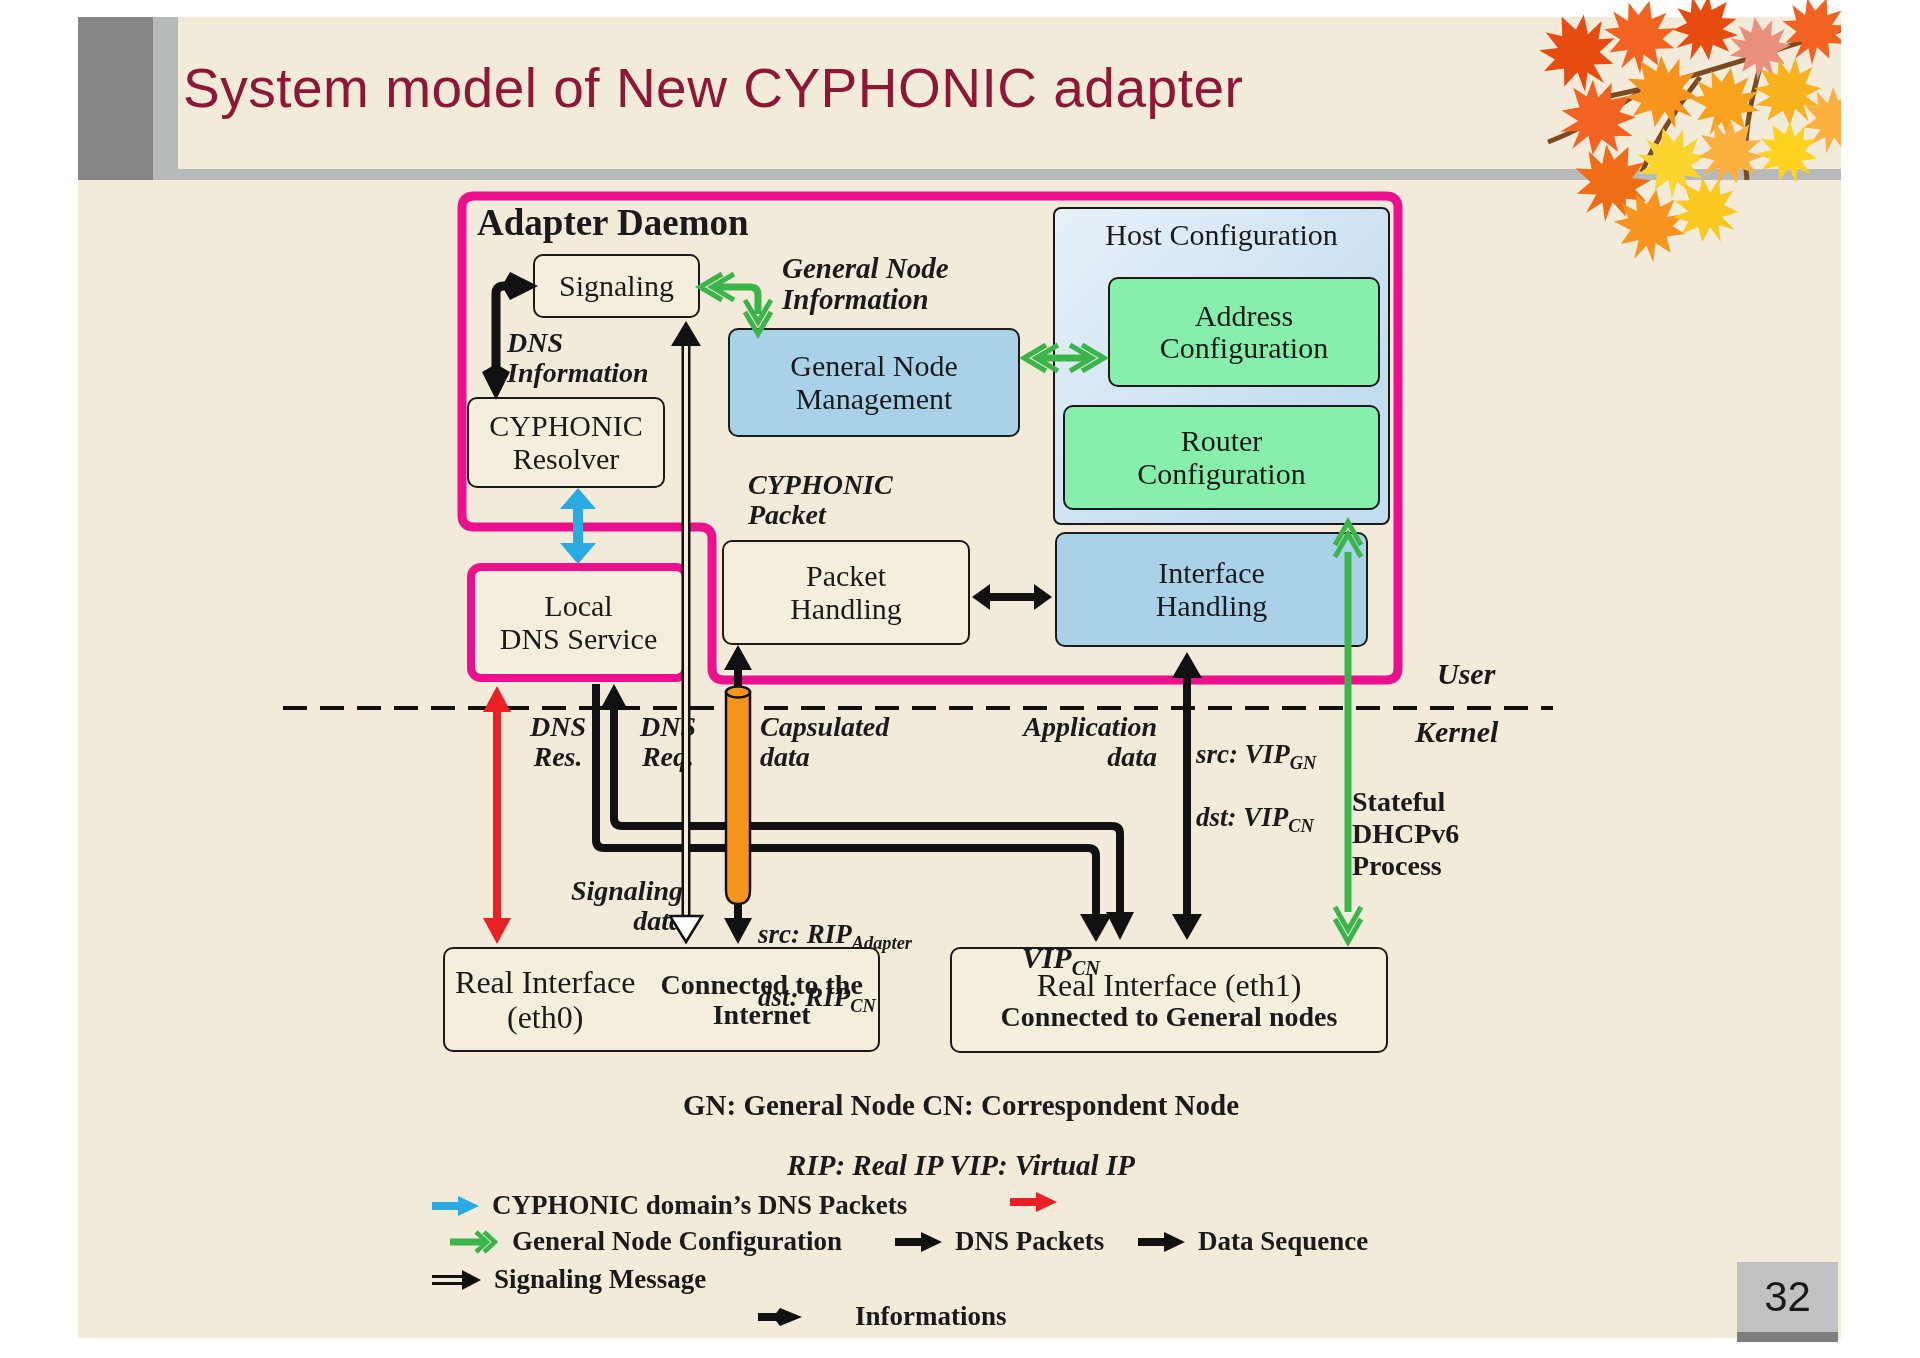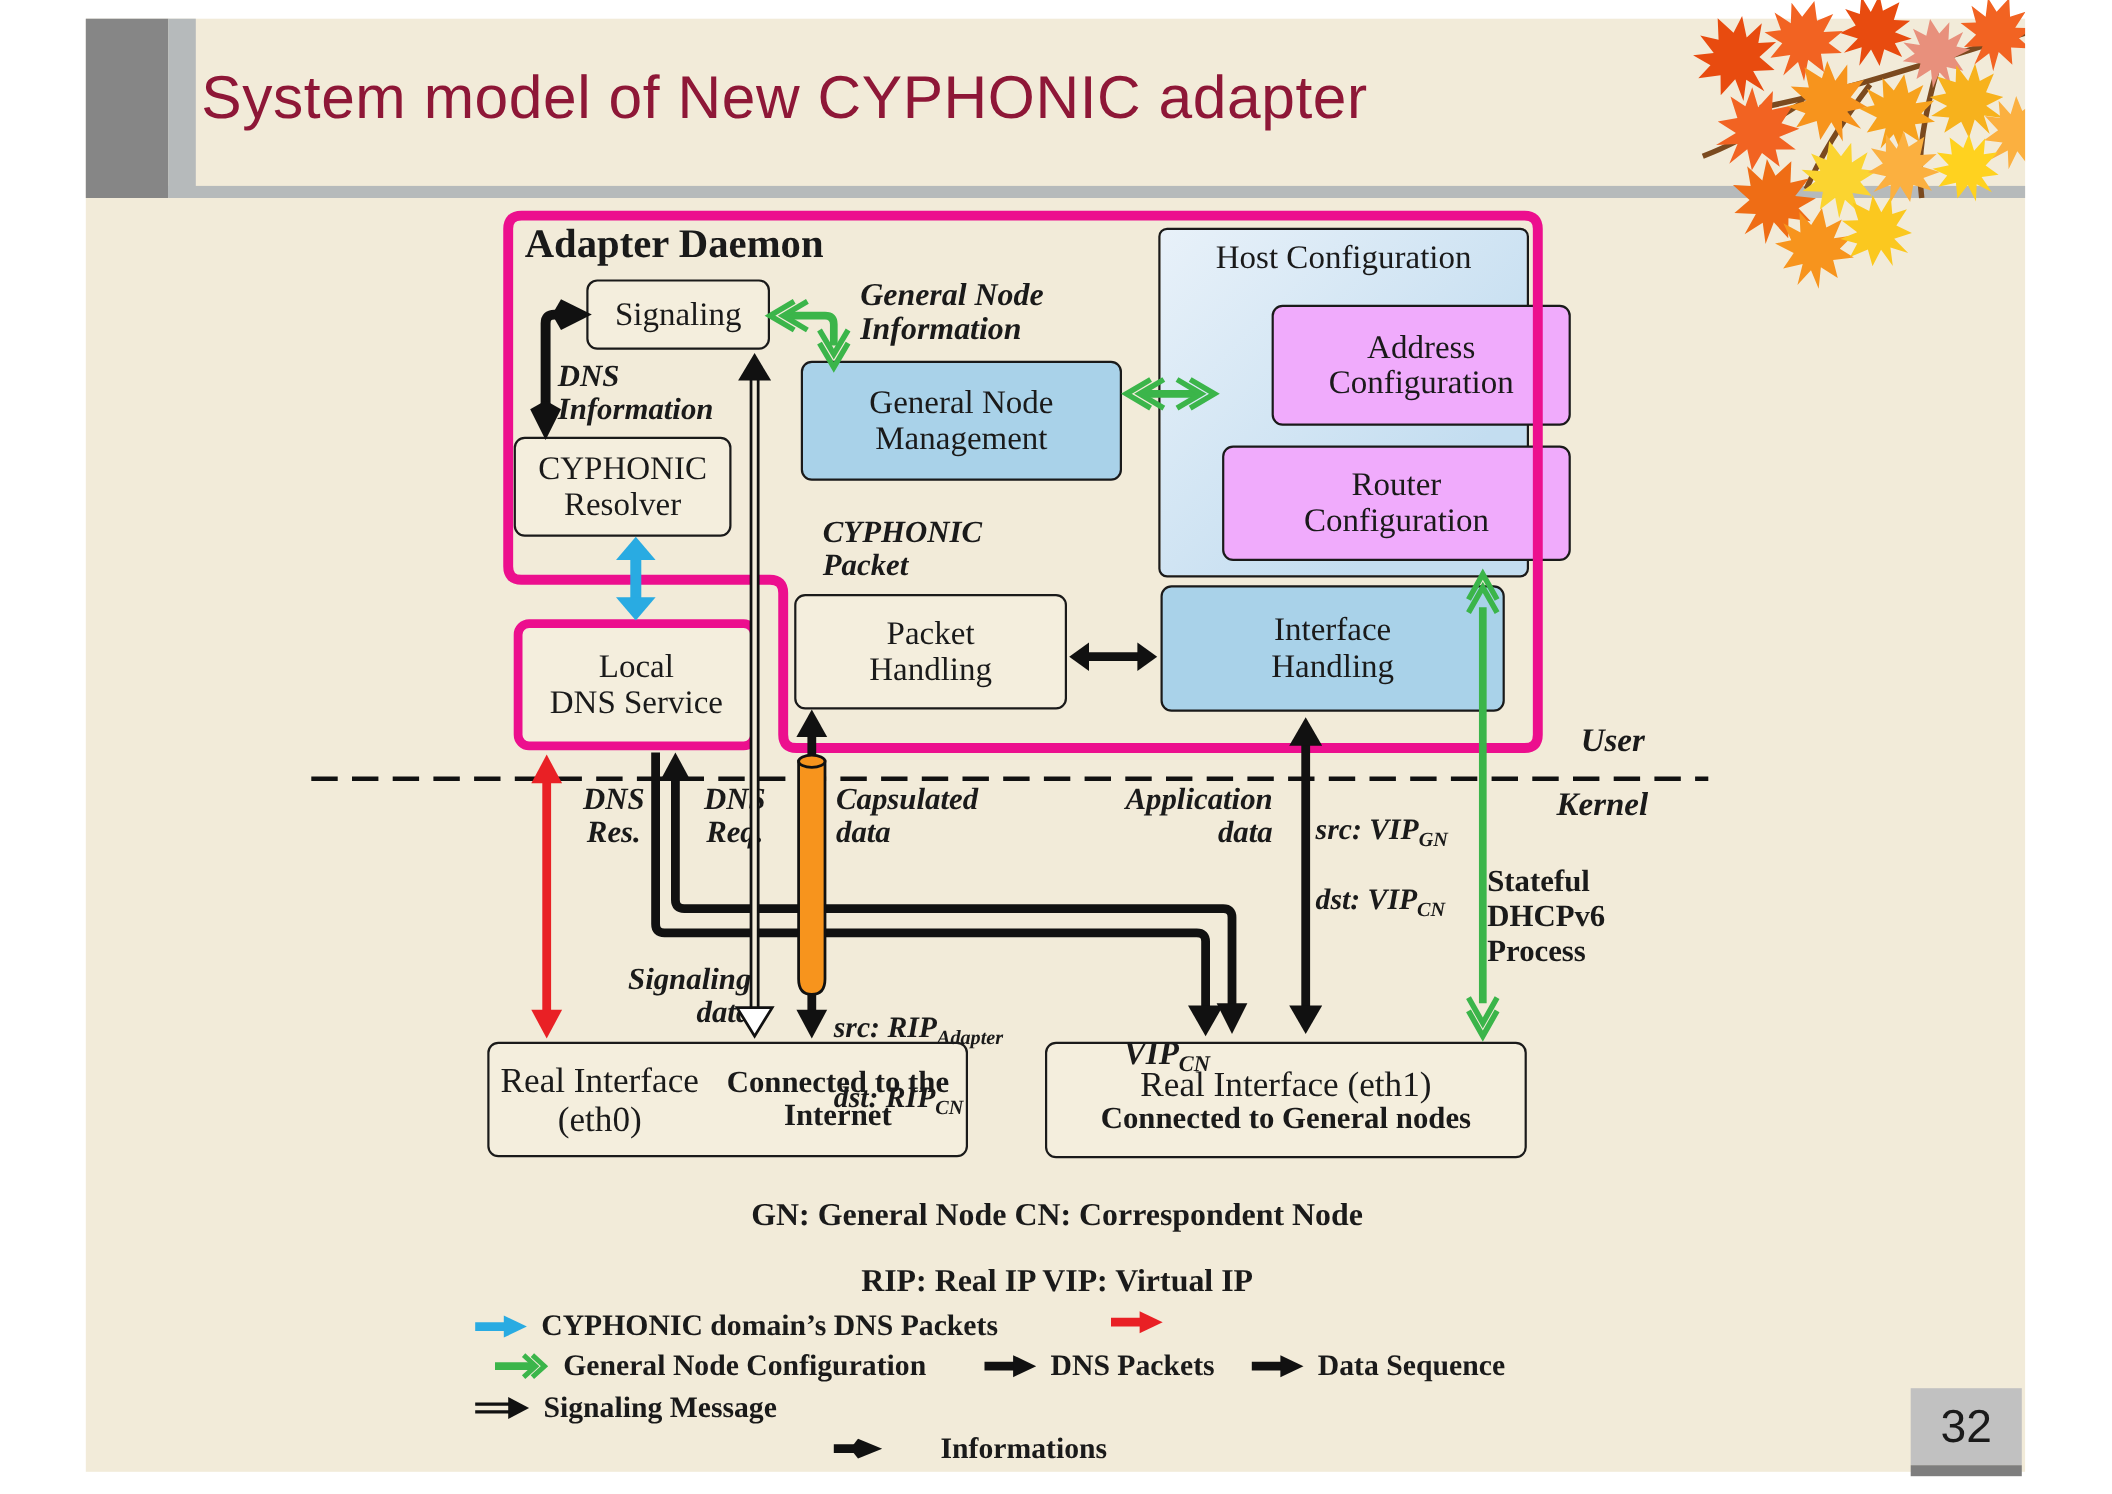--- a/index.html
+++ b/index.html
@@ -10,21 +10,21 @@
   #graybar-v{left:153px;top:17px;width:25px;height:162px;background:#b6babb;z-index:1;}
   #graybar-h{left:153px;top:169px;width:1688px;height:11px;background:#b6babb;z-index:1;}
   #title{left:183px;top:56px;width:1200px;font-family:"Liberation Sans",sans-serif;
     font-size:55px;color:#8e1737;z-index:2;letter-spacing:.5px;white-space:nowrap;}
   #leaves{left:1470px;top:0px;width:371px;height:285px;z-index:3;}
   .box{position:absolute;border:2.5px solid #1a1a1a;border-radius:10px;display:flex;
     align-items:center;justify-content:center;text-align:center;font-size:30px;line-height:1.07;
     white-space:pre-line;z-index:2;box-sizing:border-box;}
   .cream{background:#f4eedd;}
   .blue1{background:#a9d2e9;}
-  .blue2{background:#f0abfc;margin-left:48px;}
+  .blue2{background:#86efac;}
   .lbl{position:absolute;z-index:2;line-height:1.07;white-space:pre-line;font-weight:bold;}
   .bi{font-weight:bold;font-style:italic;}
   .it{font-style:italic;}
   .b{font-weight:bold;}
   sub{font-size:68%;font-style:italic;}
   #svgmain{position:absolute;left:0;top:0;width:1920px;height:1358px;z-index:4;pointer-events:none;}
   .leg{position:absolute;z-index:2;display:flex;align-items:center;gap:10px;}
   .leg span{font-weight:bold;font-size:27px;white-space:nowrap;}
   #pagebox{left:1737px;top:1262px;width:101px;height:70px;background:#c1c1c1;z-index:2;
     display:flex;align-items:center;justify-content:center;font-family:"Liberation Sans",sans-serif;font-size:42px;}
@@ -126,21 +126,21 @@
 </div>
 <div class="lbl it" style="left:758px;top:890px;font-size:27px;line-height:1.1;">
   <div><span>src: RIP</span><sub>Adapter</sub></div>
   <div><span>dst: RIP</span><sub>CN</sub></div>
 </div>
 <div class="lbl bi" style="left:990px;top:910px;width:110px;text-align:right;font-size:30px;">
   <span>VIP</span><sub>CN</sub>
 </div>
 
 <div class="lbl b" style="left:561px;top:1090px;width:800px;text-align:center;font-size:29px;">GN: General Node   CN: Correspondent Node</div>
-<div class="lbl b" style="left:561px;top:1150px;width:800px;text-align:center;font-size:29px;">RIP: Real IP   VIP: Virtual IP</div>
+<div class="lbl b" style="left:561px;top:1150px;width:800px;text-align:center;font-size:29px;font-style:italic;">RIP: Real IP   VIP: Virtual IP</div>
 
 <div class="leg" style="left:430px;top:1190px;">
   <svg width="52" height="24">
       <line x1="2" y1="12" x2="30" y2="12" stroke="#29abe2" stroke-width="8"></line>
       <polygon points="28,2 49,12 28,22" fill="#29abe2"></polygon>
     </svg>
   <span>CYPHONIC domain’s DNS Packets</span>
 </div>
 <div class="leg" style="left:1008px;top:1190px;">
   <svg width="52" height="24">

